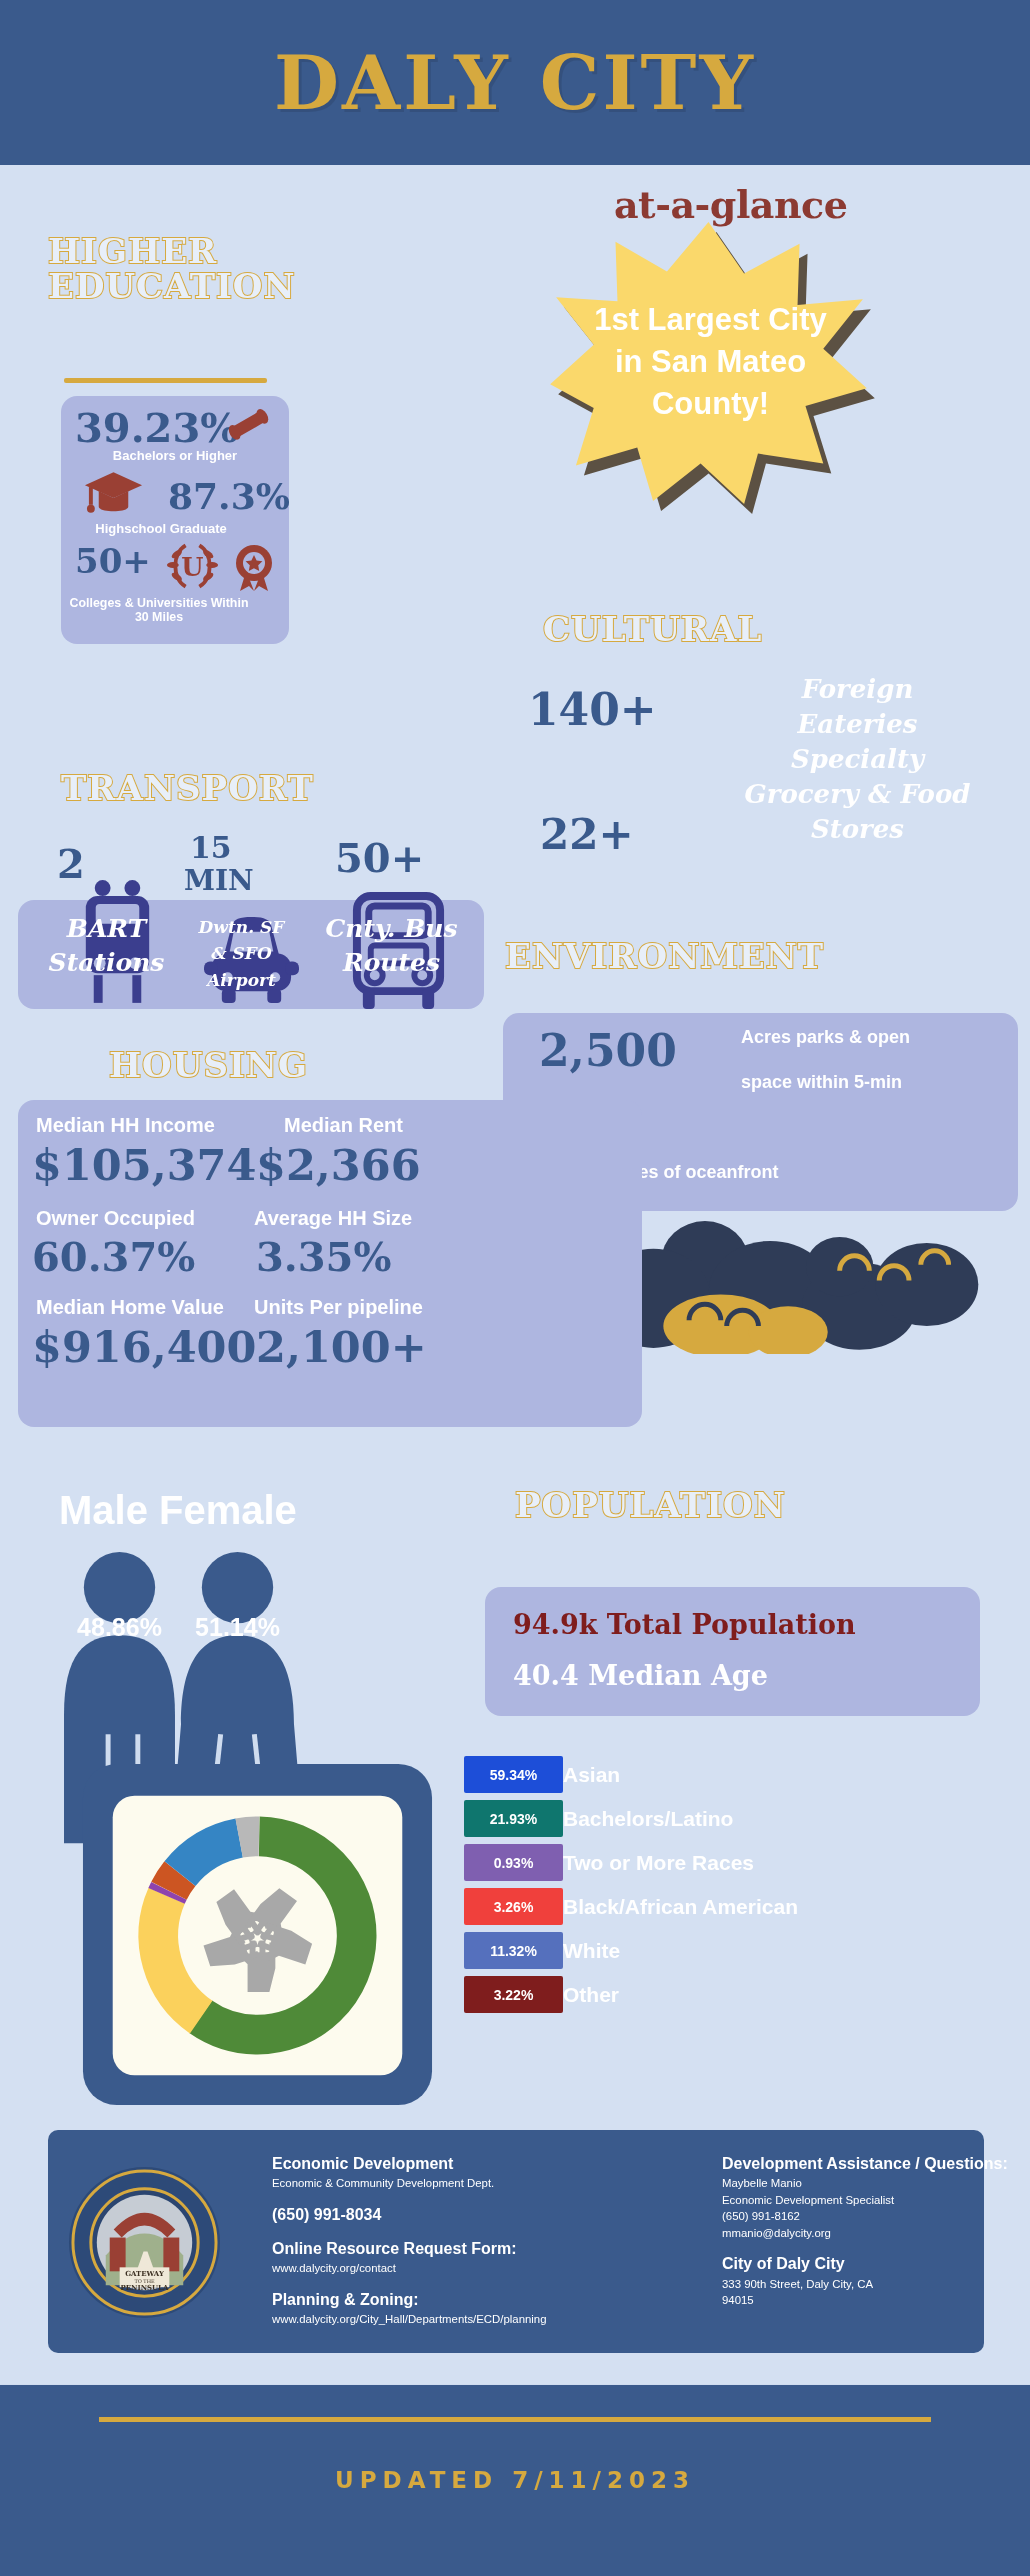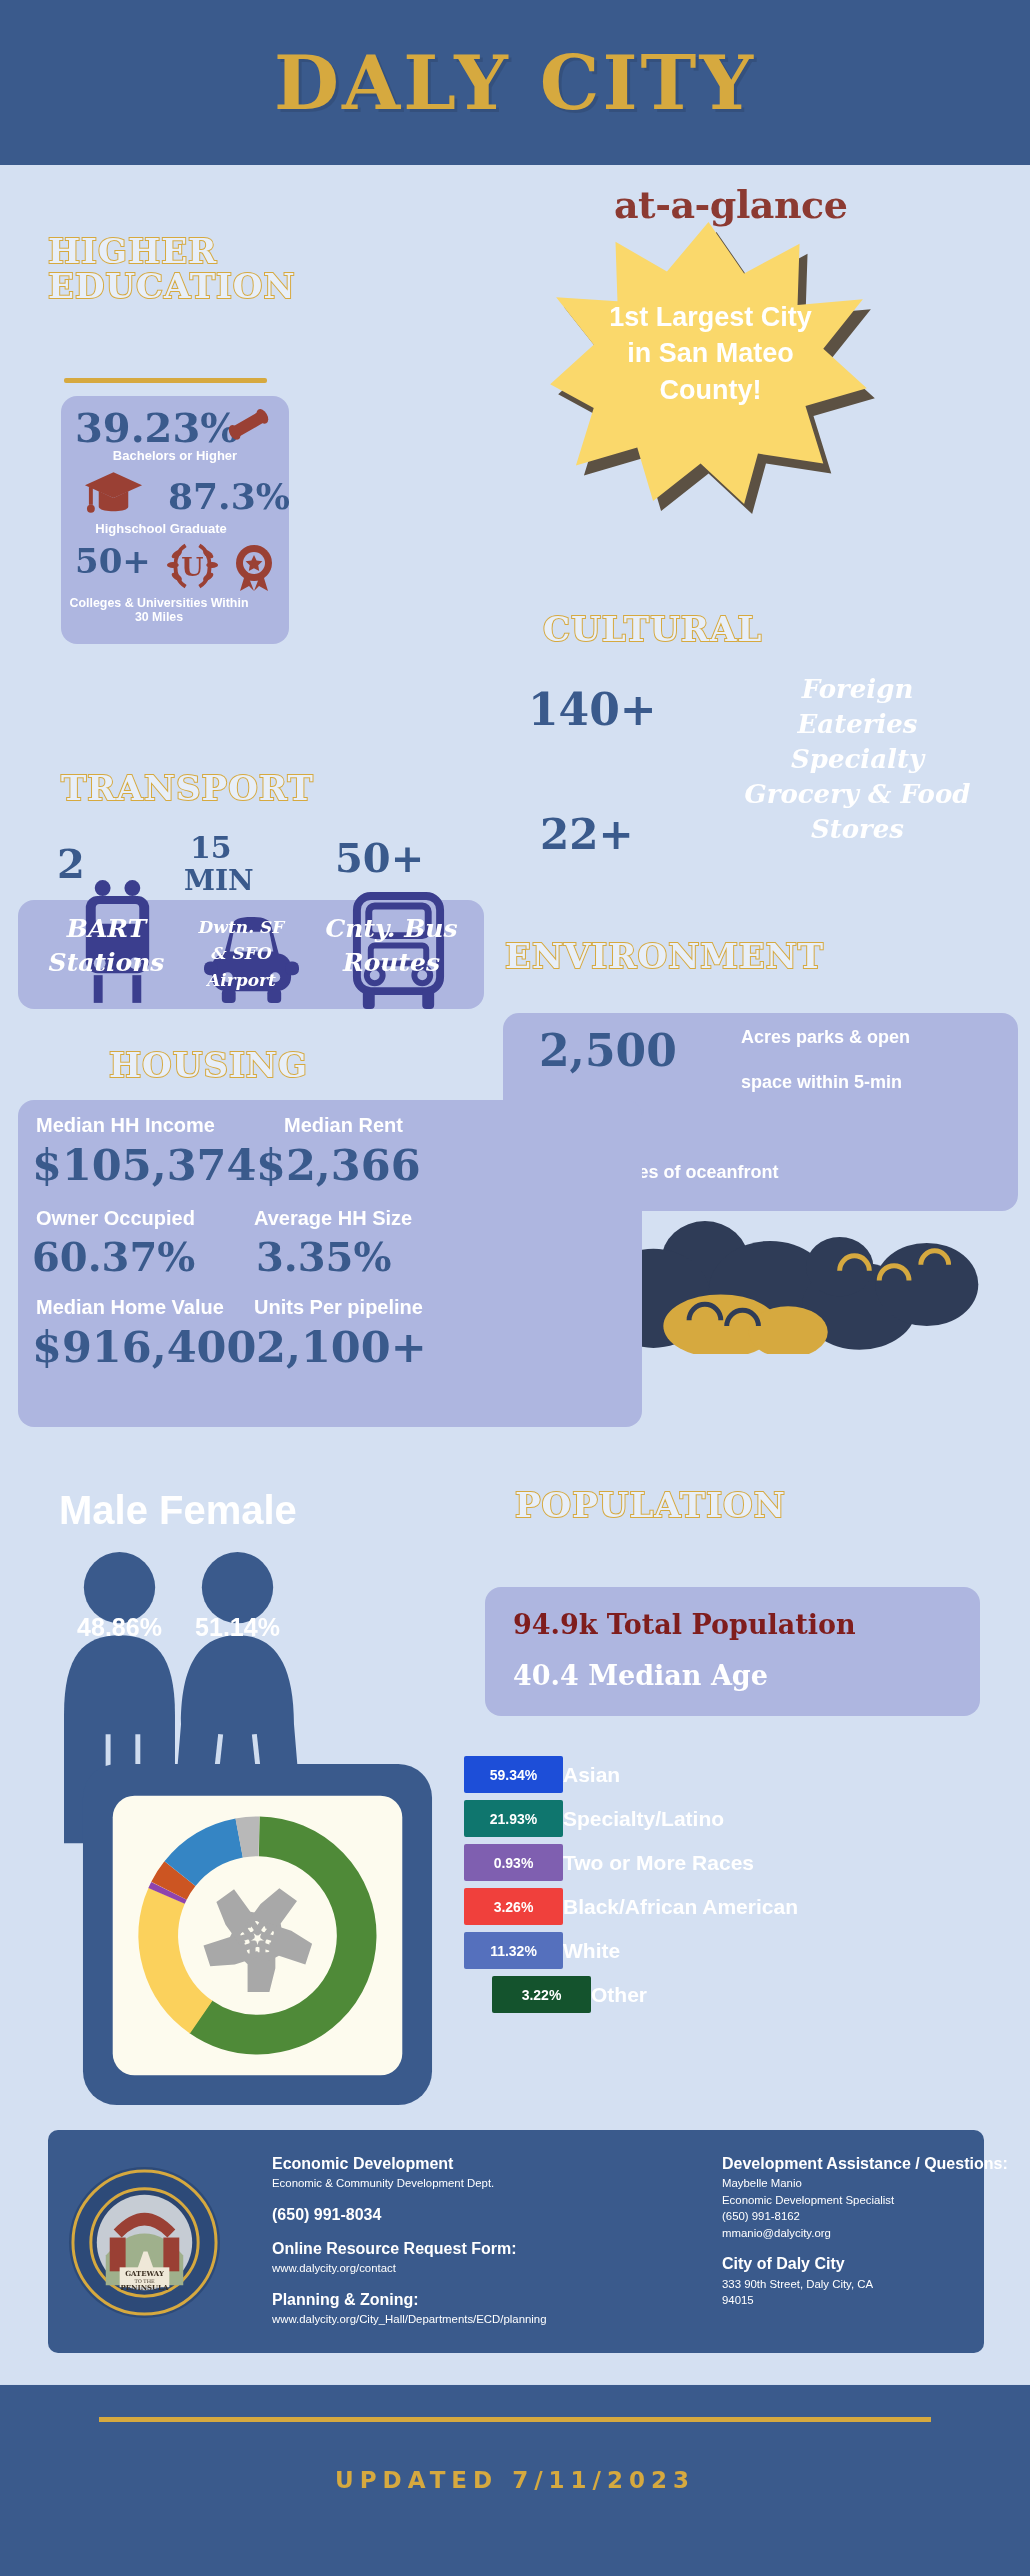--- a/index.html
+++ b/index.html
@@ -53,21 +53,21 @@
     letter-spacing:-0.5px;
   }
   .burst-wrap { position:absolute; left:550px; top:222px; width:327px; height:287px; }
   .burst-shadow, .burst {
     position:absolute; left:0; top:0; width:317px; height:282px;
   }
   .burst-shadow { left:8px; top:10px; }
   .burst-text {
     position:absolute; left:22px; top:77px; width:277px;
     text-align:center; color:#ffffff;
-    font-size:27px; line-height:1.35; font-weight:600;
+    font-size:31px; line-height:1.35; font-weight:600;
   }
 
   
   .card {
     position:absolute; background:#aeb6e0; border-radius:16px;
   }
 
   .big-num {
     font-family:"DejaVu Serif", serif;
     font-weight:bold; color:#3a5a8c;
@@ -382,36 +382,36 @@
     </svg>
   </div>
 
   <div style="position:absolute; left:464px; top:1756px;" id="legend">
       <div class="legend-row">
         <div class="legend-chip" style="background: #1d4ed8;">59.34%</div>
         <div class="legend-label">Asian</div>
       </div>
       <div class="legend-row">
         <div class="legend-chip" style="background: #0f766e;">21.93%</div>
-        <div class="legend-label">Specialty/Latino</div>
+        <div class="legend-label">Bachelors/Latino</div>
       </div>
       <div class="legend-row">
         <div class="legend-chip" style="background: rgb(127, 95, 176);">0.93%</div>
         <div class="legend-label">Two or More Races</div>
       </div>
       <div class="legend-row">
         <div class="legend-chip" style="background: rgb(240, 64, 60);">3.26%</div>
         <div class="legend-label">Black/African American</div>
       </div>
       <div class="legend-row">
         <div class="legend-chip" style="background: rgb(85, 112, 189);">11.32%</div>
         <div class="legend-label">White</div>
       </div>
       <div class="legend-row">
-        <div class="legend-chip" style="background: #14532d; color: rgb(255, 255, 255); margin-left: 28px;">3.22%</div>
+        <div class="legend-chip" style="background: #7f1d1d; color: rgb(255, 255, 255);">3.22%</div>
         <div class="legend-label">Other</div>
       </div>
     </div>
 
   <div id="footer-card">
 
     <svg style="position:absolute; left:18px; top:34px;" width="157" height="157" viewBox="0 0 158 158">
       <circle cx="79" cy="79" r="76" fill="#2d4a78"></circle>
       <circle cx="79" cy="79" r="72" fill="none" stroke="#d6a93f" stroke-width="3"></circle>
       <circle cx="79" cy="79" r="54" fill="#2b4570" stroke="#d6a93f" stroke-width="3"></circle>

